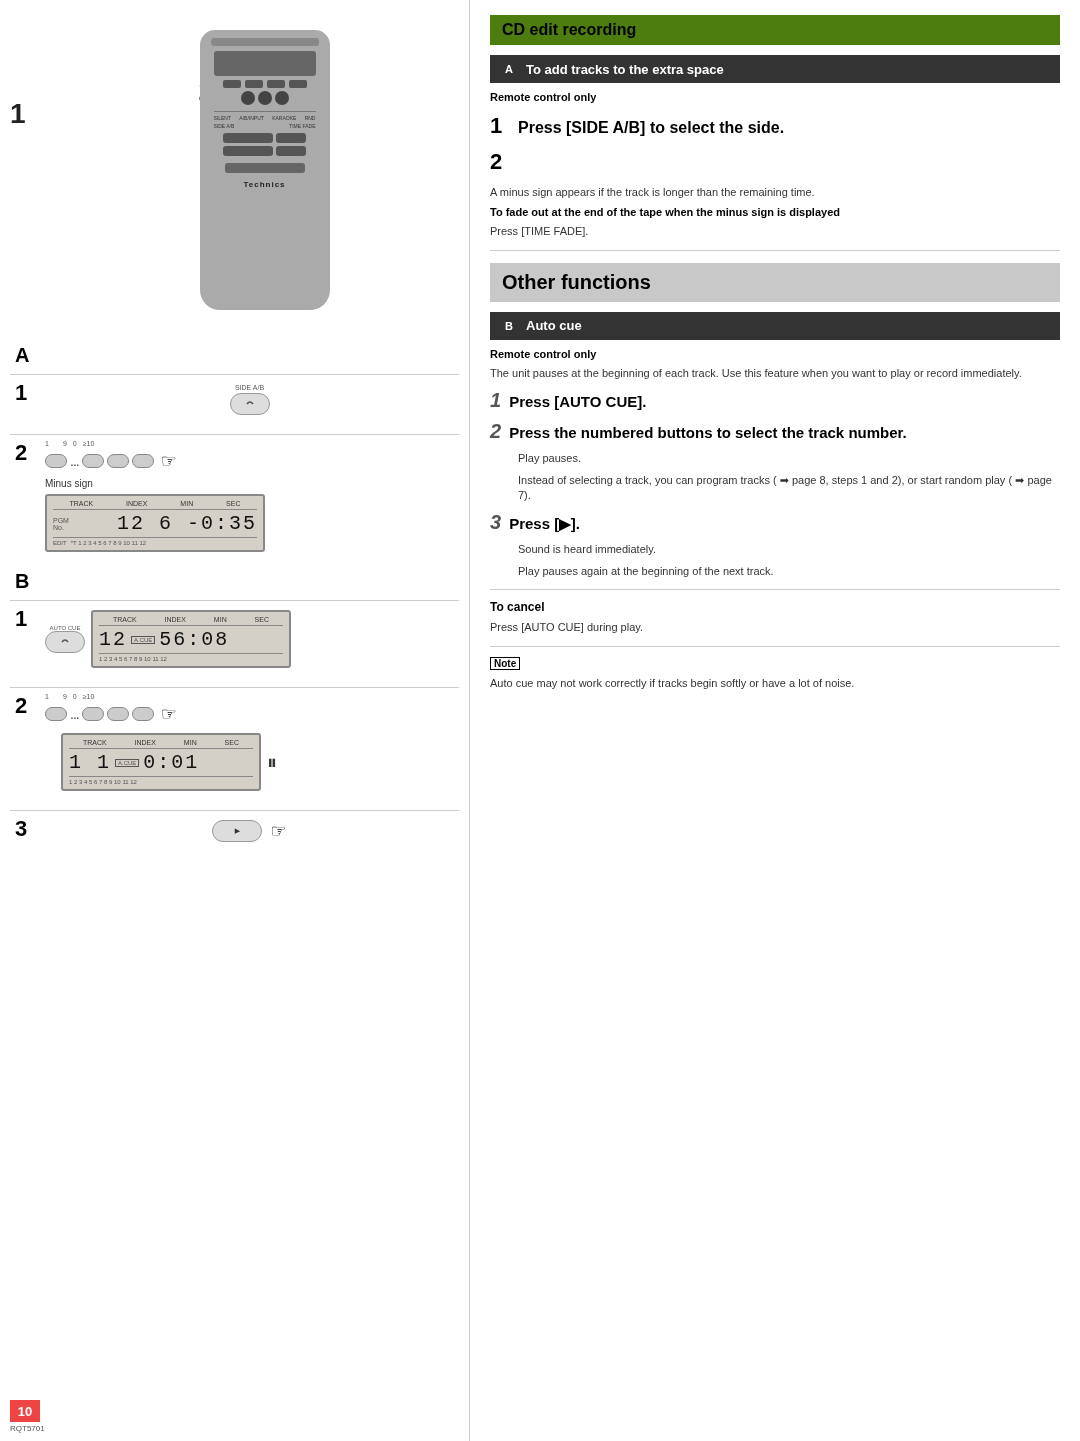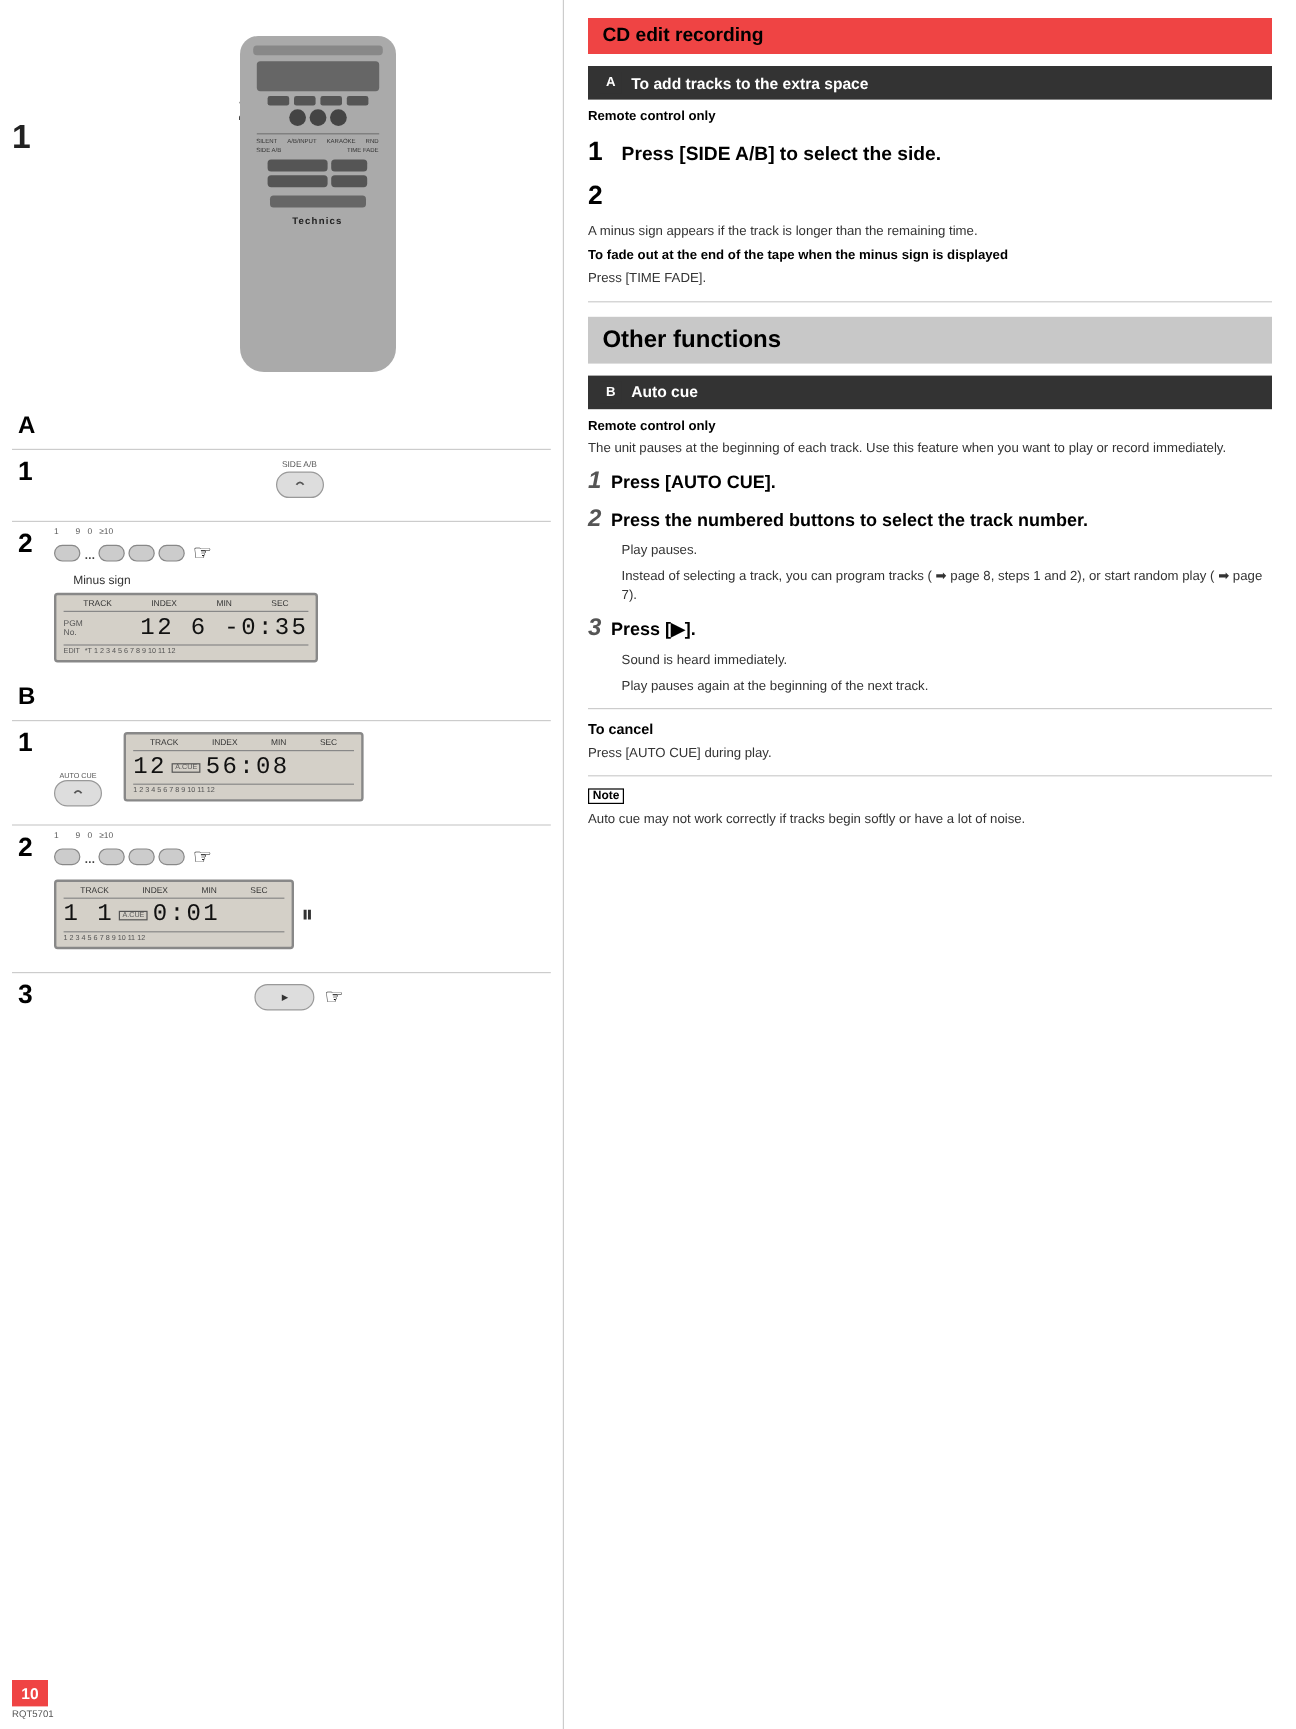--- a/index.html
+++ b/index.html
@@ -236,21 +236,21 @@
       color: #555;
     }
 
     
     .right-panel {
       flex: 1;
       padding: 15px 20px;
     }
 
     .section-header {
-      background: #ef4444;
+      background: #4d7c0f;
       padding: 6px 12px;
       font-size: 16px;
       font-weight: bold;
       color: #000;
       margin-bottom: 10px;
     }
 
     .subsection-header {
       background: #333;
       padding: 5px 10px;
@@ -475,21 +475,21 @@
           <span class="num-label" style="margin-left:4px;">≥10</span>
         </div>
         <div class="small-btn-group">
           <div class="oval-btn-sm"></div>
           <span class="dots">...</span>
           <div class="oval-btn-sm"></div>
           <div class="oval-btn-sm"></div>
           <div class="oval-btn-sm"></div>
           <span class="hand-icon">☞</span>
         </div>
-        <div style="text-align:left;margin:3px 0 2px 16px;">
+        <div style="text-align:left;margin:3px 0 2px 0;">
           <span style="font-size:10px;color:#333;">Minus sign</span>
         </div>
 
         <div class="display-screen">
           <div class="display-header">
             <span>TRACK</span>
             <span>INDEX</span>
             <span>MIN</span>
             <span>SEC</span>
           </div>
@@ -507,21 +507,21 @@
         </div>
       </div>
     </div>
   </div>
 
   <div style="font-size:20px;font-weight:bold;margin:4px 0 2px 5px;">B</div>
 
   <div class="step-container">
     <div class="step-number">1</div>
     <div class="step-content">
-      <div style="display:flex;align-items:flex-end;gap:18px;width:100%;">
+      <div style="display:flex;align-items:center;gap:6px;width:100%;">
         <div style="display:flex;flex-direction:column;align-items:center;">
           <div style="font-size:6px;color:#555;">AUTO CUE</div>
           <div class="pill-btn">
             <svg width="16" height="12" viewBox="0 0 16 12">
                 <path d="M5 6 Q8 2 11 6" stroke="#555" stroke-width="1.5" fill="none"></path>
               </svg>
           </div>
         </div>
 
         <div class="display-screen" style="width:200px;">
@@ -562,21 +562,21 @@
           <div class="small-btn-group">
             <div class="oval-btn-sm"></div>
             <span class="dots">...</span>
             <div class="oval-btn-sm"></div>
             <div class="oval-btn-sm"></div>
             <div class="oval-btn-sm"></div>
             <span class="hand-icon">☞</span>
           </div>
         </div>
 
-        <div style="display:flex;align-items:center;gap:6px;margin-top:4px;">
+        <div style="display:flex;align-items:center;gap:6px;margin-top:4px;margin-left:16px;">
           <div class="display-screen" style="width:200px;">
             <div class="display-header">
               <span>TRACK</span>
               <span>INDEX</span>
               <span>MIN</span>
               <span>SEC</span>
             </div>
             <div class="display-main">
               <div style="display:flex;align-items:center;gap:4px;">
                 <span class="display-digits">1  1</span>

